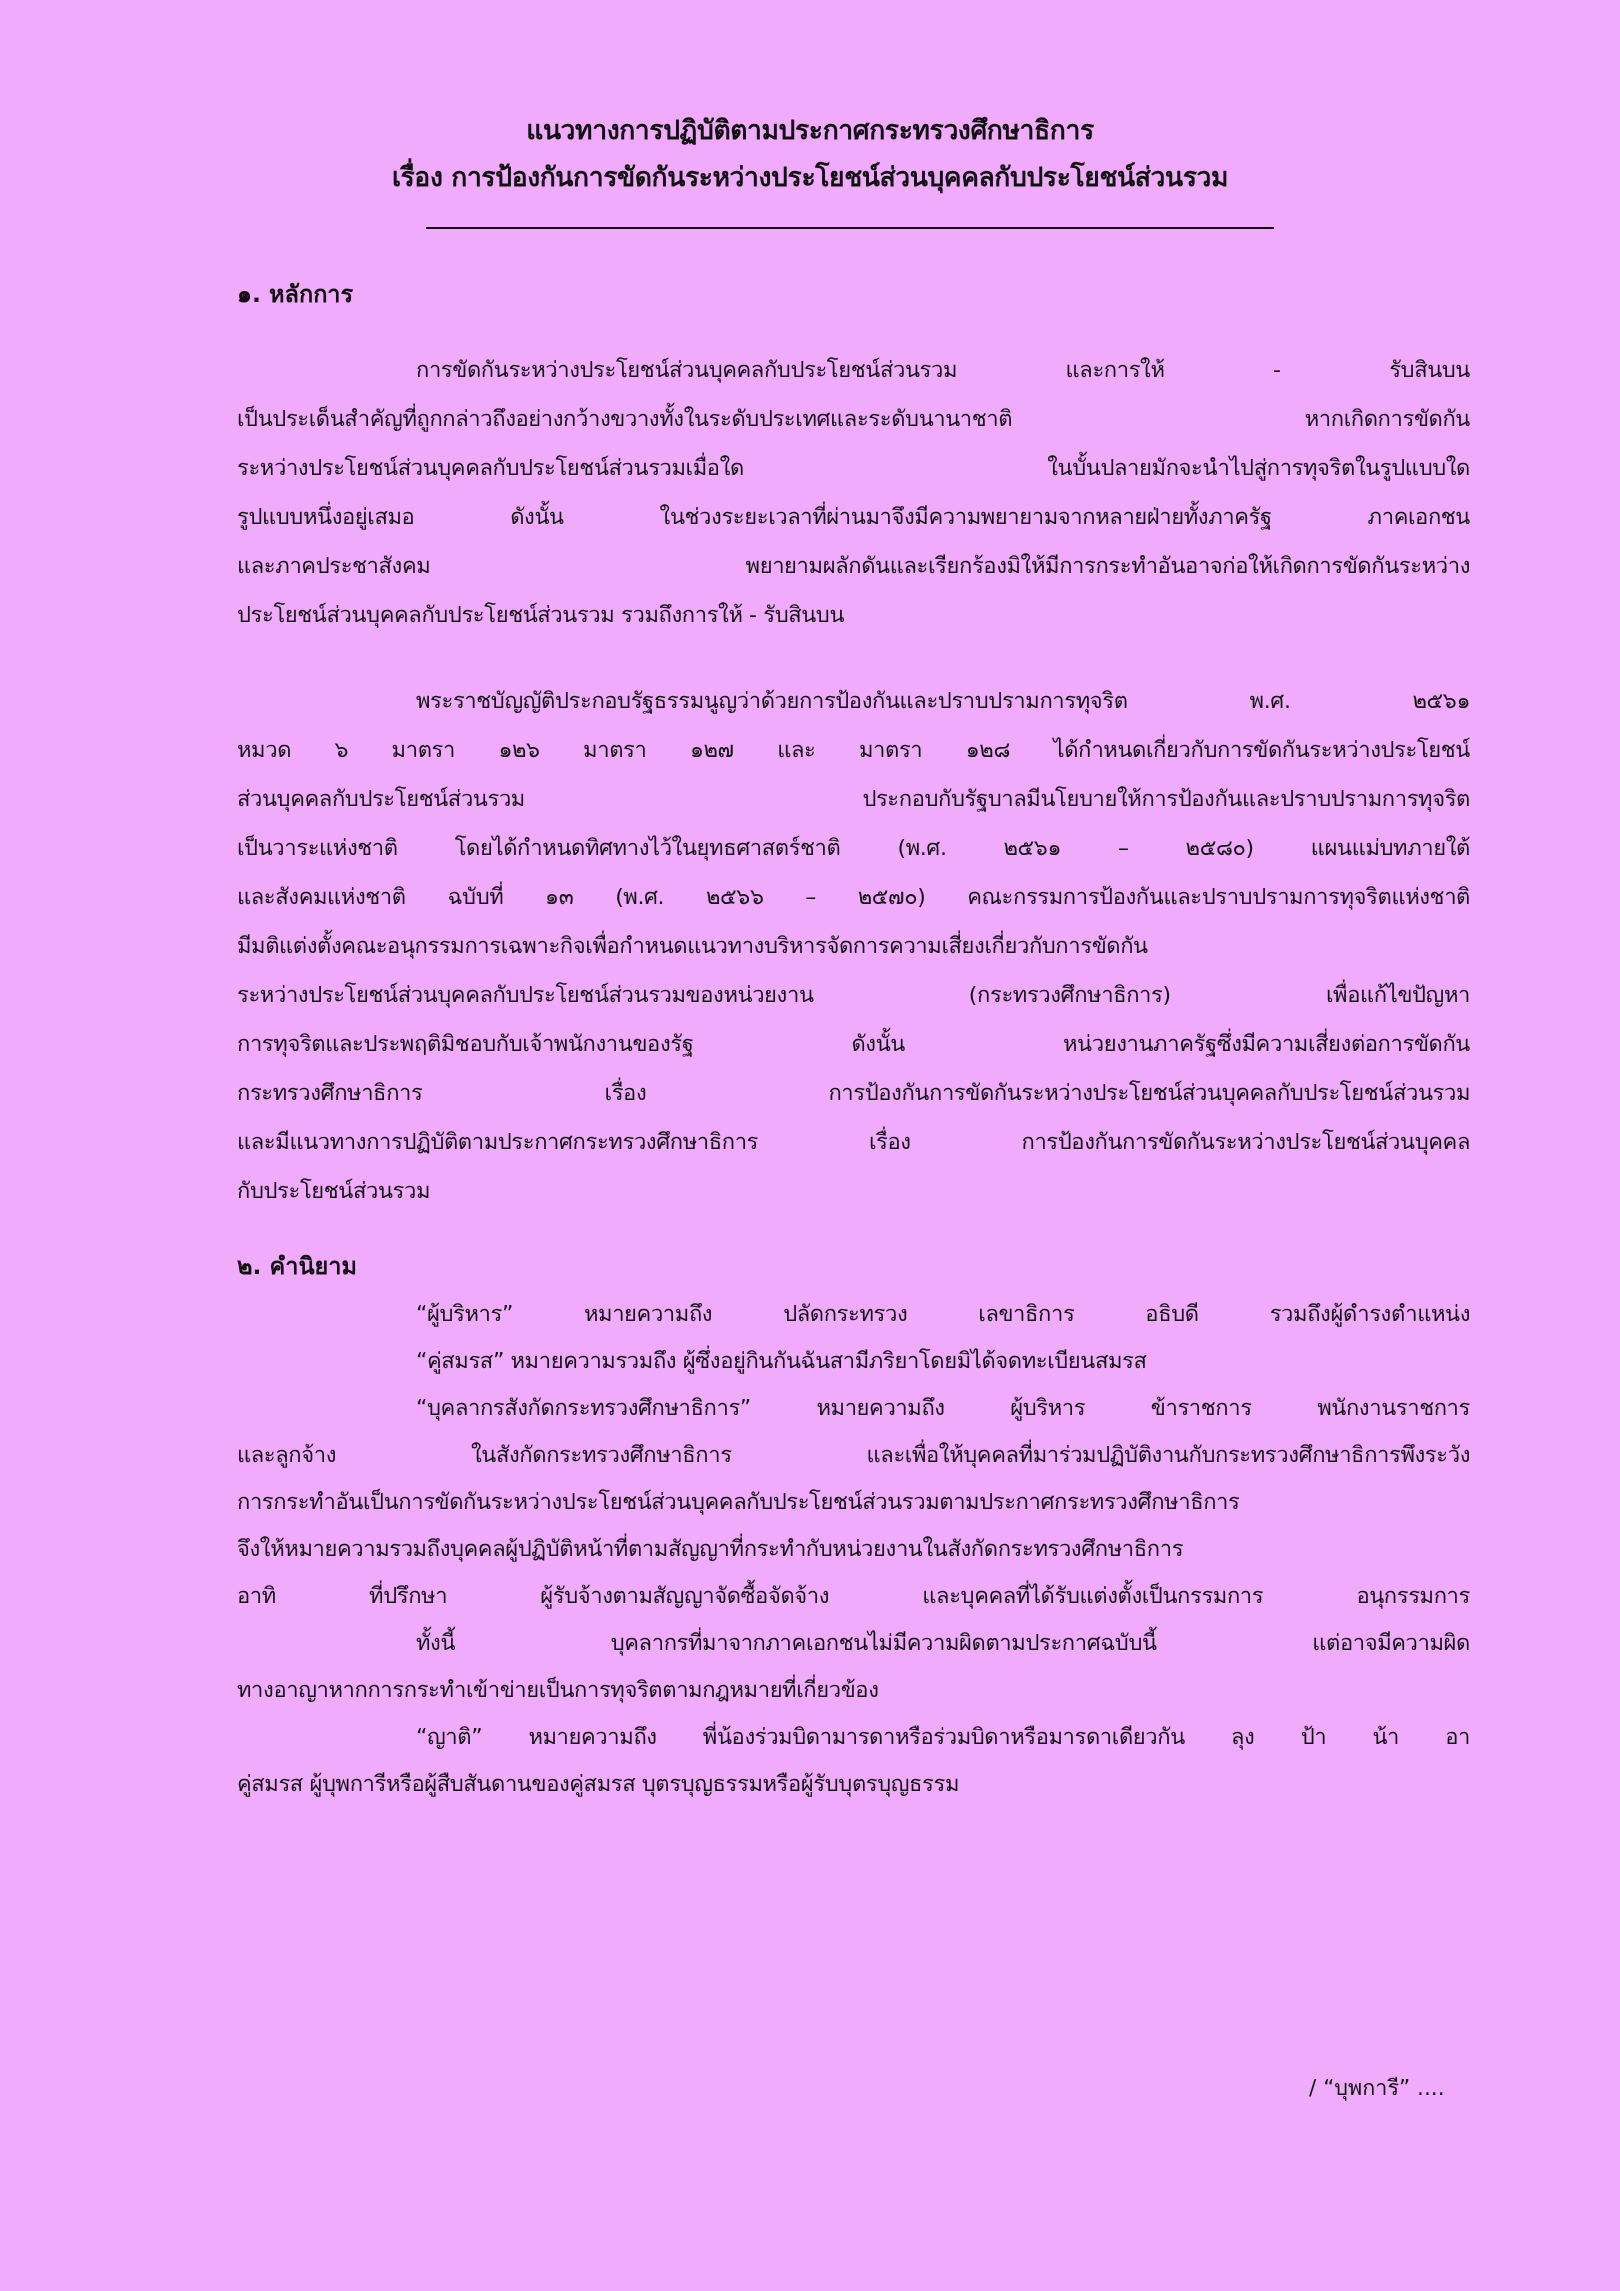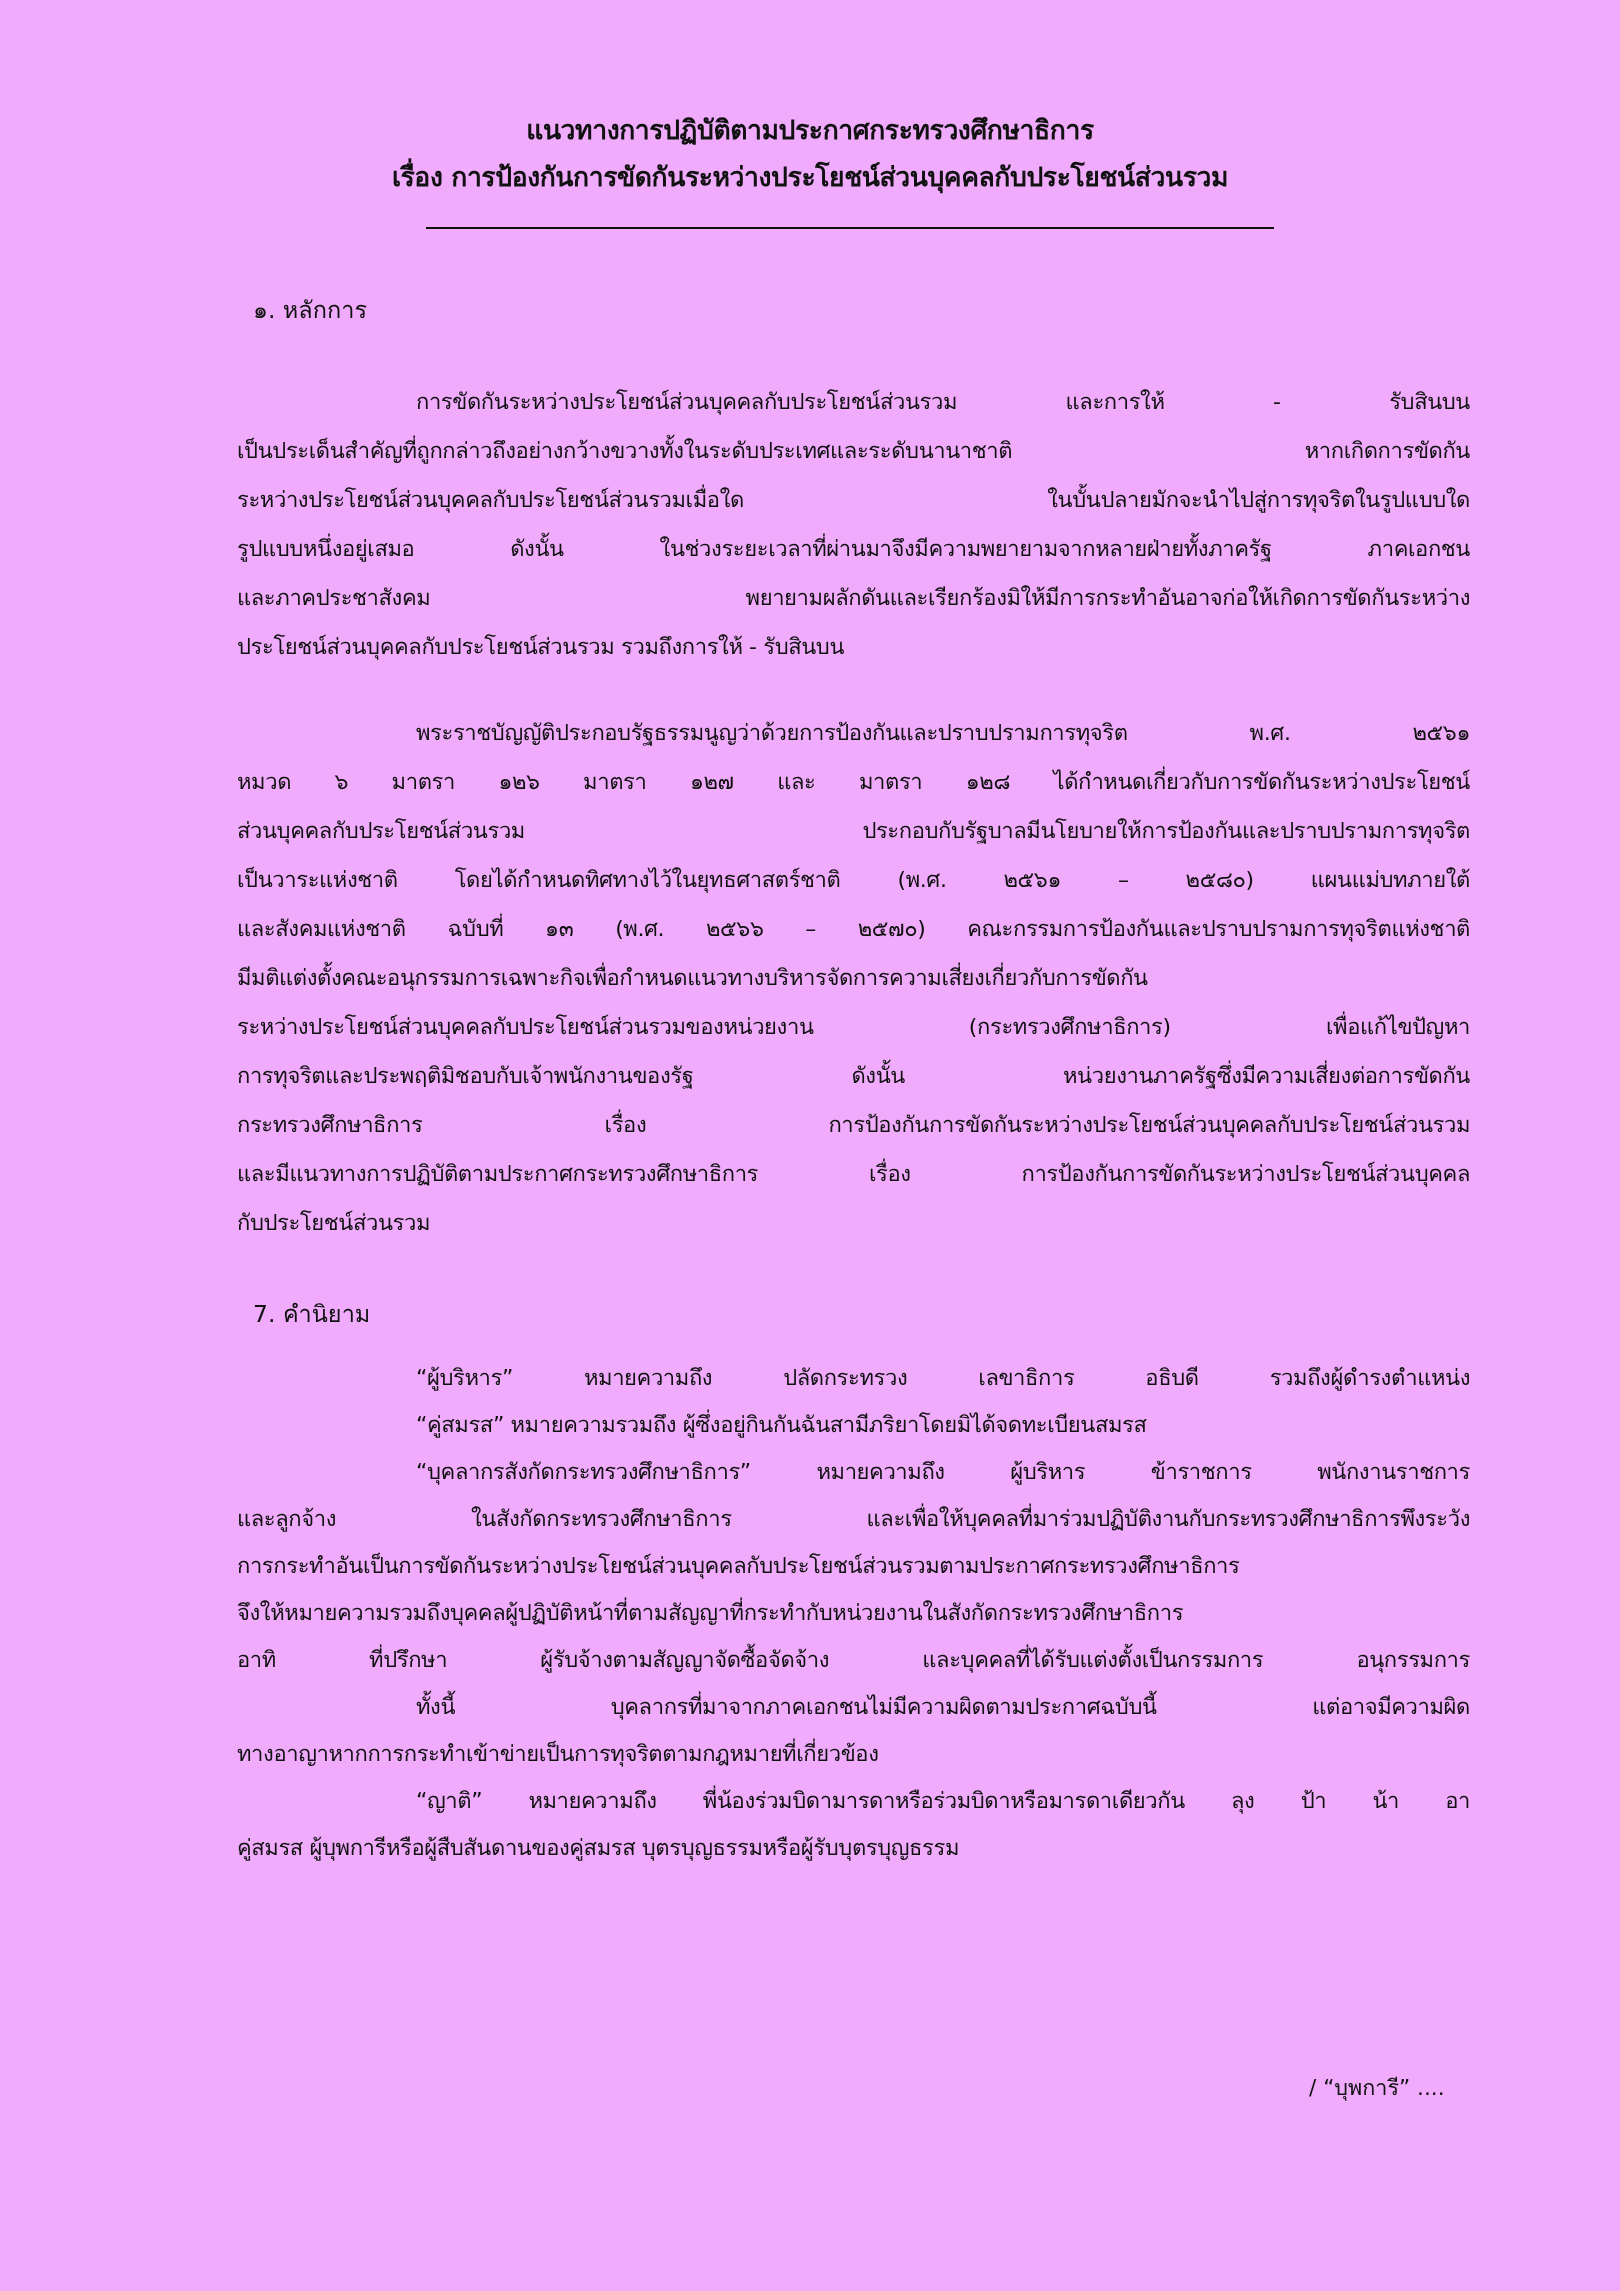--- a/index.html
+++ b/index.html
@@ -44,23 +44,23 @@
       border-top: 2px solid #111111;
     }
     .content {
       position: absolute;
       left: 237px;
       top: 271px;
       width: 1233px;
     }
     .section-heading {
       font-size: 23.5px;
-      font-weight: normal;
+      font-weight: bold;
       line-height: 47px;
-      margin: 16px;
+      margin: 0;
       white-space: nowrap;
     }
     .para {
       font-size: 22px;
       line-height: 49px;
       margin: 0;
       letter-spacing: -0.4px;
     }
     .line {
       display: block;
@@ -120,21 +120,21 @@
       <span class="line">และสังคมแห่งชาติ ฉบับที่ ๑๓ (พ.ศ. ๒๕๖๖ – ๒๕๗๐) คณะกรรมการป้องกันและปราบปรามการทุจริตแห่งชาติ</span>
       <span class="line">มีมติแต่งตั้งคณะอนุกรรมการเฉพาะกิจเพื่อกำหนดแนวทางบริหารจัดการความเสี่ยงเกี่ยวกับการขัดกัน</span>
       <span class="line">ระหว่างประโยชน์ส่วนบุคคลกับประโยชน์ส่วนรวมของหน่วยงาน (กระทรวงศึกษาธิการ) เพื่อแก้ไขปัญหา</span>
       <span class="line">การทุจริตและประพฤติมิชอบกับเจ้าพนักงานของรัฐ ดังนั้น หน่วยงานภาครัฐซึ่งมีความเสี่ยงต่อการขัดกัน</span>
       <span class="line">กระทรวงศึกษาธิการ เรื่อง การป้องกันการขัดกันระหว่างประโยชน์ส่วนบุคคลกับประโยชน์ส่วนรวม</span>
       <span class="line">และมีแนวทางการปฏิบัติตามประกาศกระทรวงศึกษาธิการ เรื่อง การป้องกันการขัดกันระหว่างประโยชน์ส่วนบุคคล</span>
       <span class="line last">กับประโยชน์ส่วนรวม</span>
     </div>
     <div class="gap-s"></div>
 
-    <h2 class="section-heading">7. คำนิยาม</h2>
+    <h2 class="section-heading">๒. คำนิยาม</h2>
 
     <div class="para def-para">
       <span class="line indent">“ผู้บริหาร” หมายความถึง ปลัดกระทรวง เลขาธิการ อธิบดี รวมถึงผู้ดำรงตำแหน่ง</span>
     </div>
 
     <div class="para def-para">
       <span class="line indent last">“คู่สมรส” หมายความรวมถึง ผู้ซึ่งอยู่กินกันฉันสามีภริยาโดยมิได้จดทะเบียนสมรส</span>
     </div>
 
     <div class="para def-para">

